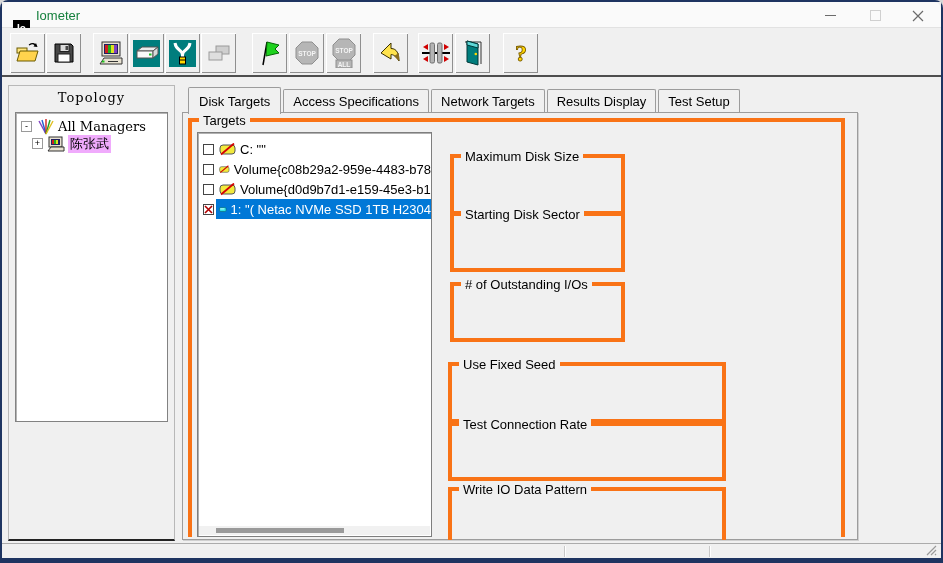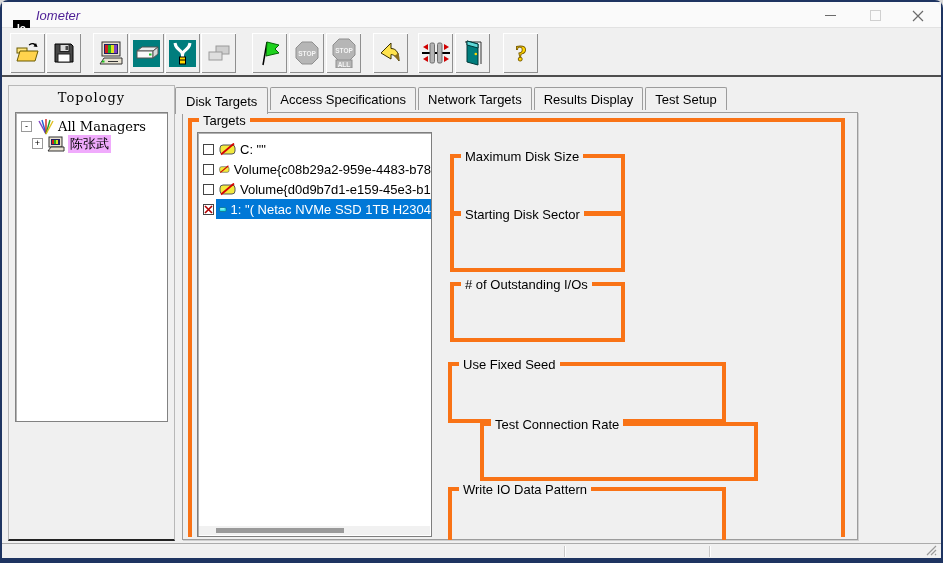--- a/index.html
+++ b/index.html
@@ -5,37 +5,37 @@
   html,body{margin:0;padding:0;background:#d8d8d8;}
   *{box-sizing:border-box;}
   .window{position:relative;width:943px;height:563px;background:#f0f0f0;overflow:hidden;
     border-radius:8px 8px 0 0;font-family:"Liberation Sans",sans-serif;color:#000;}
   .abs{position:absolute;}
   .edge{position:absolute;background:#1e3461;z-index:50;}
   .titlebar{position:absolute;left:2px;top:2px;width:939px;height:26px;background:#fafafa;
     border-radius:7px 7px 0 0;border-bottom:1px solid #e2e2e2;}
   .applogo{position:absolute;left:11px;top:18px;width:17px;height:17px;background:#000;color:#fff;
     font:bold 10px "Liberation Sans",sans-serif;display:flex;align-items:center;justify-content:center;}
-  .apptitle{position:absolute;left:34px;top:6px;font-size:13px;color:#4c1d95;font-style:italic;}
+  .apptitle{position:absolute;left:34px;top:6px;font-size:13px;color:#15803d;}
   .wctl{position:absolute;top:3px;width:32px;height:21px;display:flex;align-items:center;justify-content:center;}
   .toolbar{position:absolute;left:2px;top:28px;width:939px;height:49px;background:#f0f0f0;
     border-bottom:2px solid #4e4e4e;}
   .tbtn{position:absolute;top:5px;width:35px;height:40px;background:#f0f0f0;
     box-shadow:inset 1px 1px 0 #ffffff,inset -1px -1px 0 #8f8f8f;
     display:flex;align-items:center;justify-content:center;}
   .leftpanel{position:absolute;left:8px;top:85px;width:167px;height:456px;background:#f0f0f0;
     border:1px solid #b8b8b8;border-bottom:2px solid #222;}
   .serif{font-family:"DejaVu Serif",serif;}
   .topo-title{position:absolute;left:0;top:4px;width:100%;text-align:center;font-size:13px;letter-spacing:1px;}
   .treebox{position:absolute;left:6px;top:26px;width:153px;height:310px;background:#fff;
     border:1px solid #828282;box-shadow:inset 1px 1px 0 #b4b4b4;}
   .trow{position:absolute;height:17px;display:flex;align-items:center;font-size:13px;}
   .expbox{width:11px;height:11px;border:1px solid #9a9a9a;background:#fff;font:9px "Liberation Sans",sans-serif;
     display:flex;align-items:center;justify-content:center;line-height:9px;}
-  .tabbar{position:absolute;left:175px;top:87px;height:27px;display:flex;align-items:flex-start;gap:2px;z-index:3;}
+  .tabbar{position:absolute;left:188px;top:87px;height:27px;display:flex;align-items:flex-end;gap:2px;z-index:3;}
   .tab{height:23px;margin-bottom:2px;padding:0 9px;background:#f0f0f0;border:1px solid #9c9c9c;border-bottom:none;
     border-radius:2px 2px 0 0;font-size:13px;display:flex;align-items:center;}
   .tab.active{height:27px;margin-bottom:0;position:relative;z-index:4;padding:0 10px;}
   .tabpanel{position:absolute;left:182px;top:112px;width:676px;height:428px;background:#f0f0f0;
     border:1px solid #9c9c9c;box-shadow:1px 1px 0 #cfcfcf;z-index:1;}
   .grp{position:absolute;border:4px solid #f97316;z-index:2;}
   .grp .lg{position:absolute;top:-9px;left:7px;background:#f0f0f0;padding:0 4px;font-size:13px;white-space:nowrap;}
   .txt{position:absolute;background:#fff;border:1px solid #7a7a7a;box-shadow:inset 1px 1px 0 rgba(0,0,0,.12);
     font:13px "Liberation Sans",sans-serif;padding:0 4px;outline:none;}
   .txt:disabled,.txt.dis{background:#f0f0f0;border-color:#b0b0b0;box-shadow:none;}
@@ -309,21 +309,21 @@
   <input class="txt" style="left: 458px; top: 305px; width: 66px; height: 28px;" value="32">
   <div class="lbl" style="left:534px;top:312px;">per target</div>
 
   <div class="grp" style="left:448px;top:362px;width:278px;height:61px;">
     <span class="lg">Use Fixed Seed</span>
   </div>
   <div class="cb" style="left:458px;top:388px;"></div>
   <input class="txt dis" style="left: 483px; top: 380px; width: 67px; height: 31px;" disabled="" value="">
   <div class="lbl" style="left:562px;top:388px;">Fixed Seed</div>
 
-  <div class="grp" style="left:448px;top:422px;width:278px;height:59px;margin-left:32px;">
+  <div class="grp" style="left:448px;top:422px;width:278px;height:59px;">
     <span class="lg">Test Connection Rate</span>
   </div>
   <div class="cb" style="left:458px;top:452px;"></div>
   <div class="txt dis" style="left:483px;top:444px;width:67px;height:31px;">
     <div class="spin">
       <div>
           <span class="tri-up"></span>
         </div>
       <div>
           <span class="tri-dn"></span>

